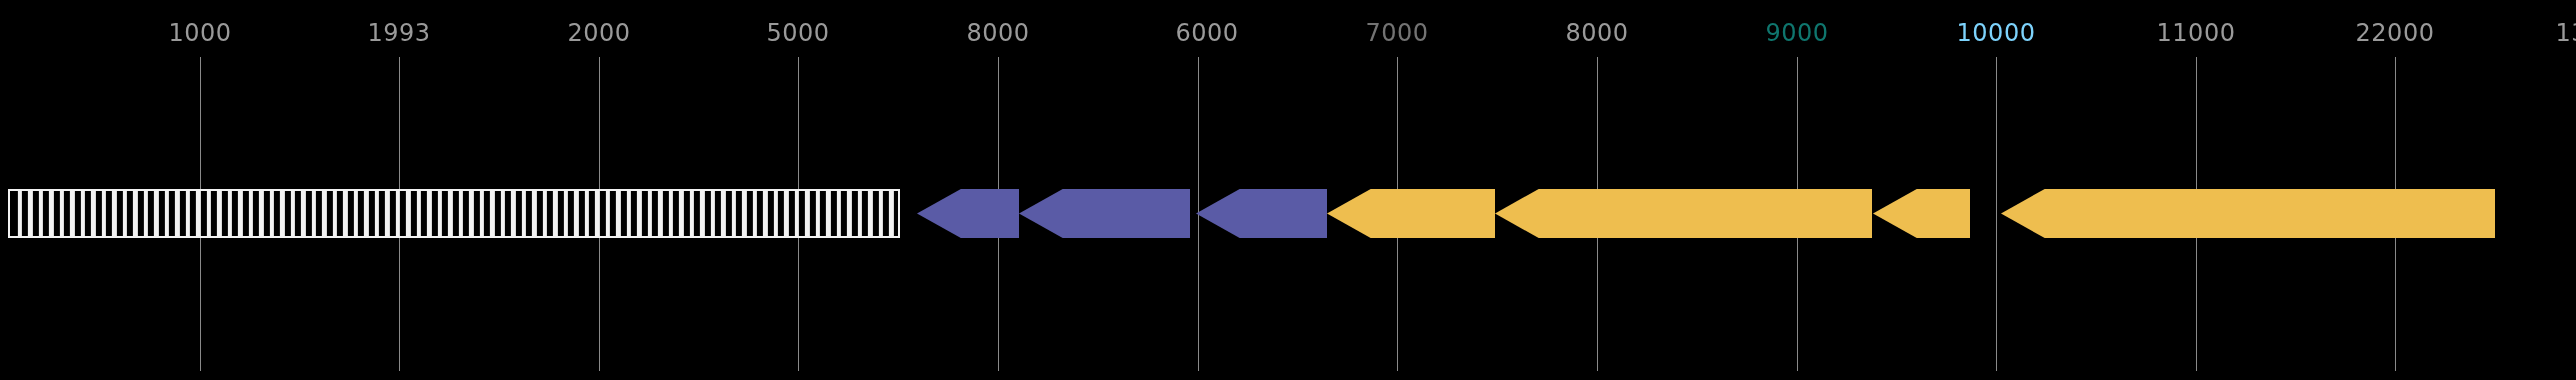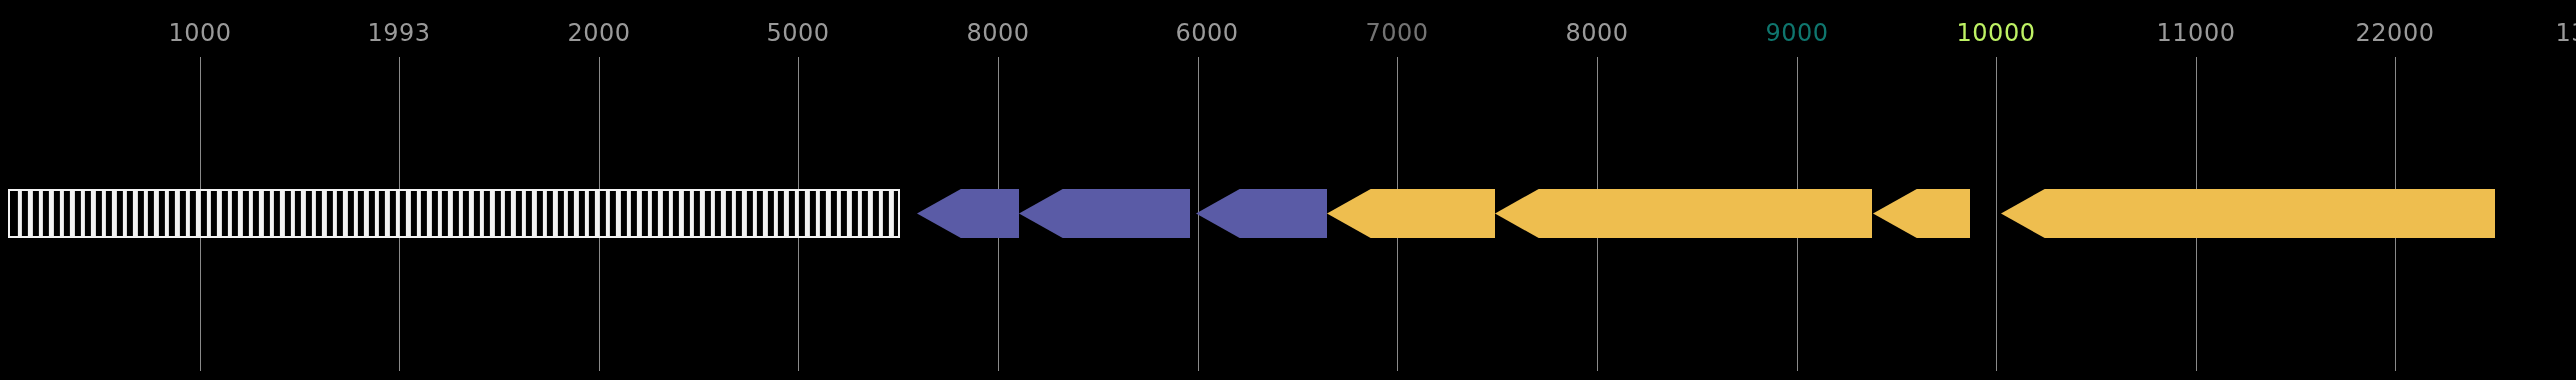--- a/index.html
+++ b/index.html
@@ -98,21 +98,21 @@
       <div class="tick-label" style="left: 998px; top: 21px; color: rgb(154, 154, 154);">8000</div>
       <div class="gridline" style="left: 1198px; top: 57px; height: 314px; background: rgb(138, 138, 138);"></div>
       <div class="tick-label" style="left: 1198px; top: 21px; color: rgb(154, 154, 154); margin-left: 9px;">6000</div>
       <div class="gridline" style="left: 1397px; top: 57px; height: 314px; background: rgb(138, 138, 138);"></div>
       <div class="tick-label" style="left: 1397px; top: 21px; color: #737373;">7000</div>
       <div class="gridline" style="left: 1597px; top: 57px; height: 314px; background: rgb(138, 138, 138);"></div>
       <div class="tick-label" style="left: 1597px; top: 21px; color: rgb(154, 154, 154); text-align: center;">8000</div>
       <div class="gridline" style="left: 1797px; top: 57px; height: 314px; background: rgb(138, 138, 138);"></div>
       <div class="tick-label" style="left: 1797px; top: 21px; color: #0f766e;">9000</div>
       <div class="gridline" style="left: 1996px; top: 57px; height: 314px; background: rgb(138, 138, 138);"></div>
-      <div class="tick-label" style="left: 1996px; top: 21px; color: #bef264;">10000</div>
+      <div class="tick-label" style="left: 1996px; top: 21px; color: #7dd3fc;">10000</div>
       <div class="gridline" style="left: 2196px; top: 57px; height: 314px; background: rgb(138, 138, 138);"></div>
       <div class="tick-label" style="left: 2196px; top: 21px; color: rgb(154, 154, 154);">11000</div>
       <div class="gridline" style="left: 2395px; top: 57px; height: 314px; background: rgb(138, 138, 138);"></div>
       <div class="tick-label" style="left: 2395px; top: 21px; color: rgb(154, 154, 154);">22000</div>
       <div class="tick-label" style="left: 2595px; top: 21px; color: rgb(154, 154, 154);">13000</div>
     </div>
 
   <div class="track" id="track" style="top: 189px; height: 49px;">
       <div class="hatch-region" style="left: 7.6px; width: 892px;"></div>
       <div class="feature" style="left: 917px; width: 102px;">

